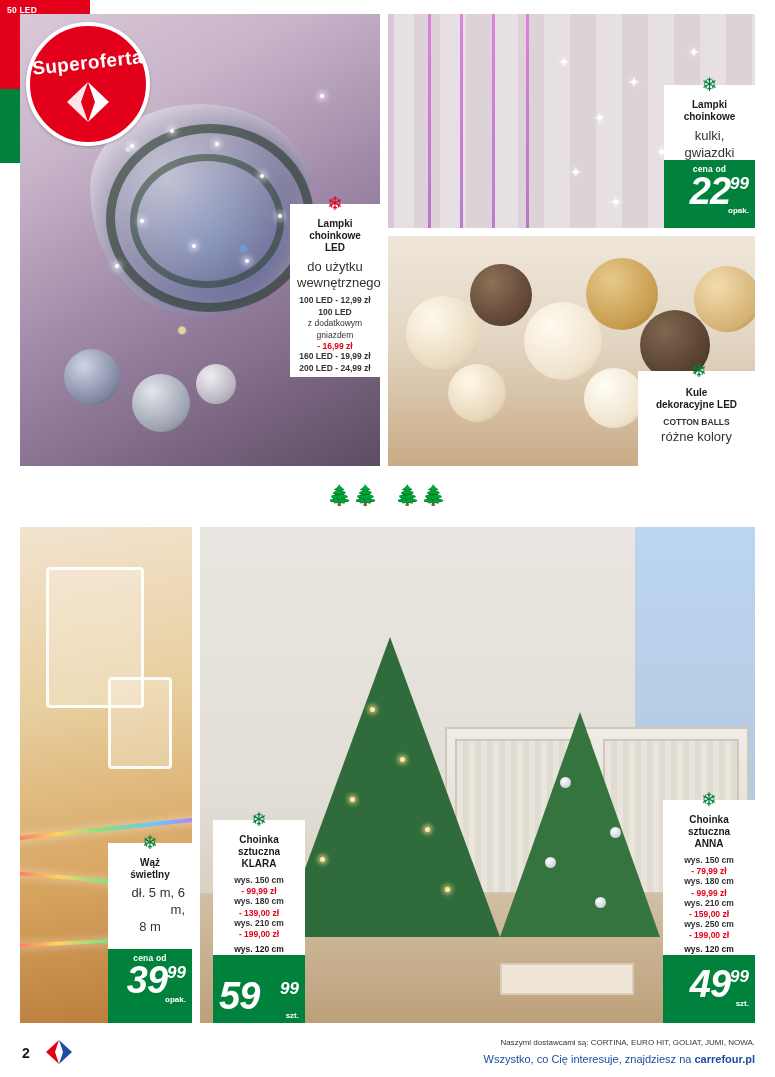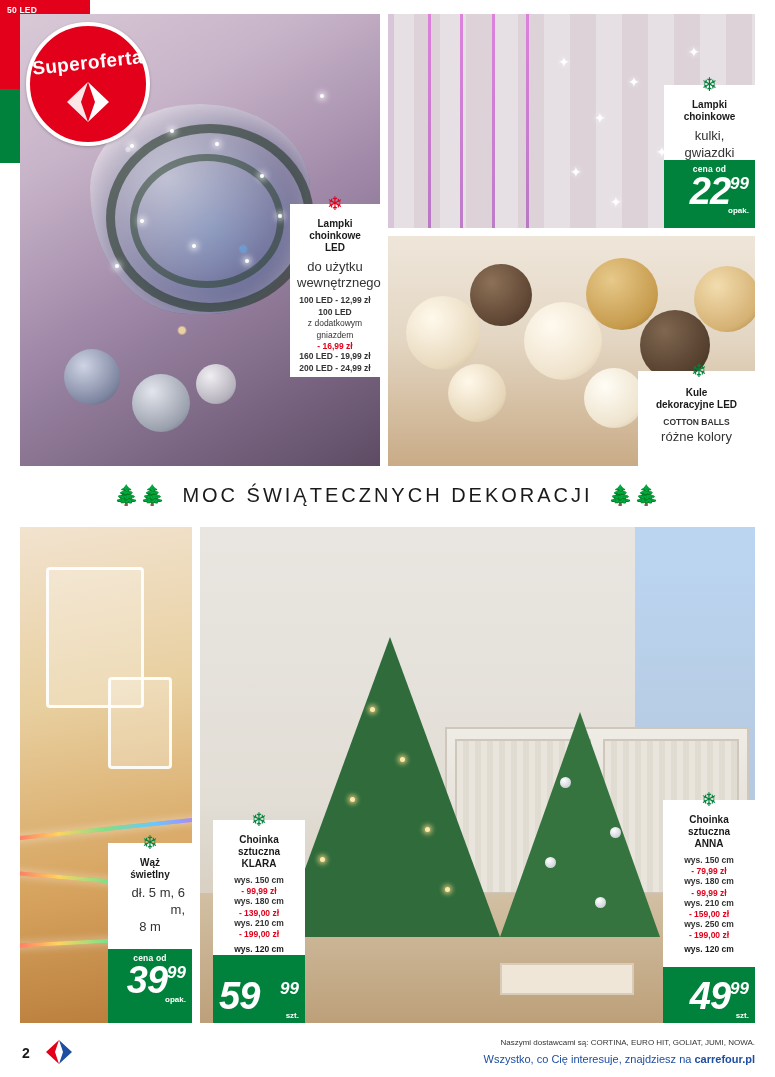--- a/index.html
+++ b/index.html
@@ -381,21 +381,21 @@
   .box-klara .green-price-strip { height: 68px; }
 
   .box-anna {
     left: 663px; top: 800px;
     width: 92px; height: 223px;
     background: #ffffff;
     box-sizing: border-box;
     padding: 14px 7px 0 7px;
     text-align: center;
   }
-  .box-anna .green-price-strip { height: 56px; }
+  .box-anna .green-price-strip { height: 68px; }
 
   .strip-label {
     font-size: 8.5px;
     font-weight: bold;
     color: #1a1a1a;
     background: #fff;
     text-align: center;
     padding: 2px 0 1px 0;
   }
 
@@ -546,21 +546,20 @@
   <div class="tag-white box-kule">
     <div class="bow green" style="left:auto;right:40px;">❄</div>
     <div class="t-title">Kule</div>
     <div class="t-title">dekoracyjne LED</div>
     <div class="t-line t-bold" style="margin-top:6px;">COTTON BALLS</div>
     <div class="t-sub">różne kolory</div>
   </div>
 
   <div class="banner">
     <span class="tree-ico">🌲🌲</span>
-    <span class="btitle">MOC ŚWIĄTECZNYCH DEKORACJI</span>
     <span class="tree-ico">🌲🌲</span>
   </div>
 
   <div class="photo ph-lantern">
     <div class="lant" style="left:26px;top:40px;width:92px;height:135px;"></div>
     <div class="lant" style="left:88px;top:150px;width:58px;height:86px;"></div>
     <div class="rope" style="top:300px;transform:rotate(-6deg);"></div>
     <div class="rope" style="top:352px;transform:rotate(5deg);"></div>
     <div class="rope" style="top:412px;transform:rotate(-3deg);"></div>
   </div>

